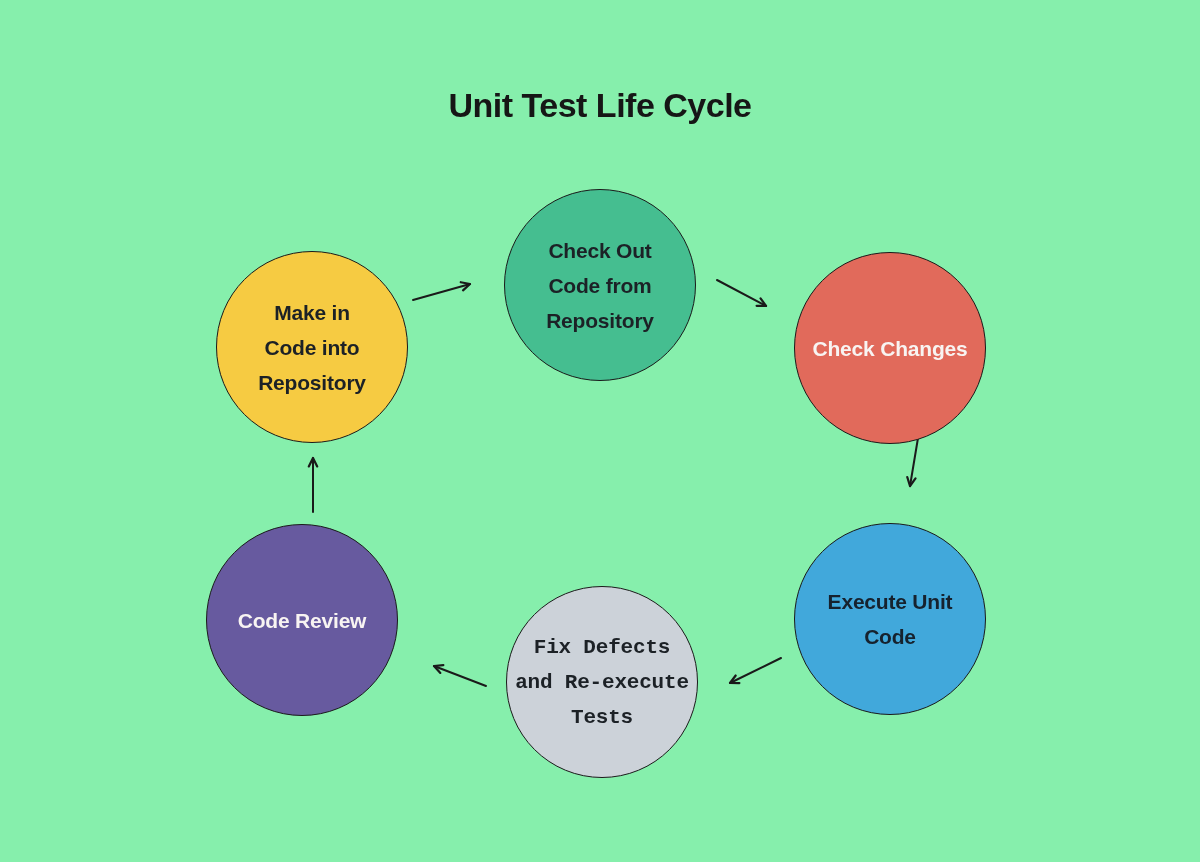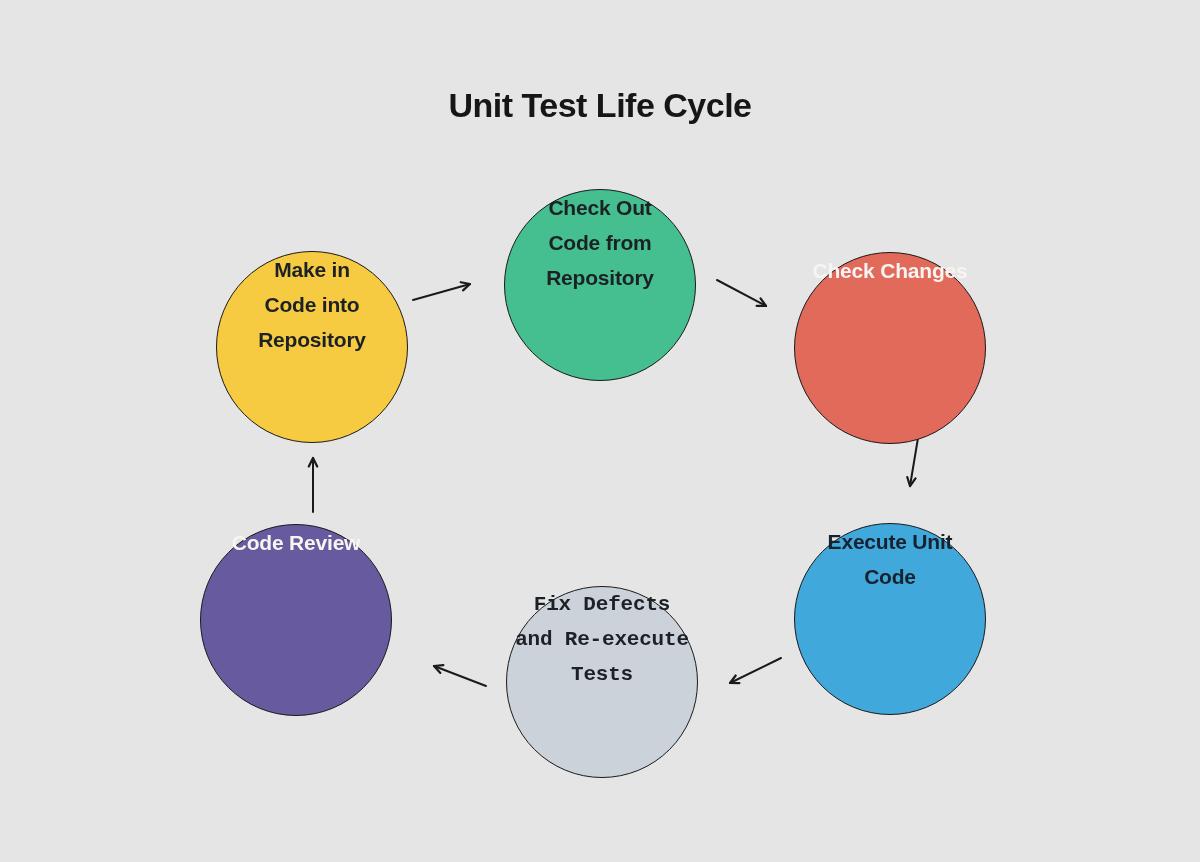--- a/index.html
+++ b/index.html
@@ -29,43 +29,43 @@
     left: 0;
   }
   .node {
     position: absolute;
     width: 192px;
     height: 192px;
     border-radius: 50%;
     border: 1.5px solid #1A1A1A;
     box-sizing: border-box;
     display: flex;
-    align-items: flex-start;
+    align-items: center;
     justify-content: center;
     text-align: center;
   }
   .node .label {
     font-size: 21px;
     font-weight: 700;
     line-height: 35px;
     letter-spacing: -0.2px;
     white-space: pre-line;
   }
   
   .pos-check-out     { left: 504px; top: 189px; }
   .pos-make-changes  { left: 794px; top: 252px; }
   .pos-execute-tests { left: 794px; top: 523px; }
   .pos-fix-defects   { left: 506px; top: 586px; }
-  .pos-code-review   { left: 200px; top: 524px; }
+  .pos-code-review   { left: 206px; top: 524px; }
   .pos-check-in      { left: 216px; top: 251px; }
 </style>
 </head>
 <body>
 
-<div class="stage" style="background-color: #e5e5e5;">
+<div class="stage" style="background-color: #86efac;">
 
   <h1 class="title">Unit Test Life Cycle</h1>
 
   <svg class="arrows" width="1200" height="862" viewBox="0 0 1200 862">
     <defs>
       <marker id="arrowhead" viewBox="0 0 10 10" refX="8" refY="5" markerWidth="7" markerHeight="7" orient="auto">
         <polyline points="2,2 8,5 2,8" fill="none" stroke="#1A1A1A" stroke-width="1.6" stroke-linejoin="round" stroke-linecap="round"></polyline>
       </marker>
     </defs>
     <line x1="413" y1="300" x2="470" y2="284" stroke="#1A1A1A" stroke-width="2" stroke-linecap="round" marker-end="url(#arrowhead)"></line>

